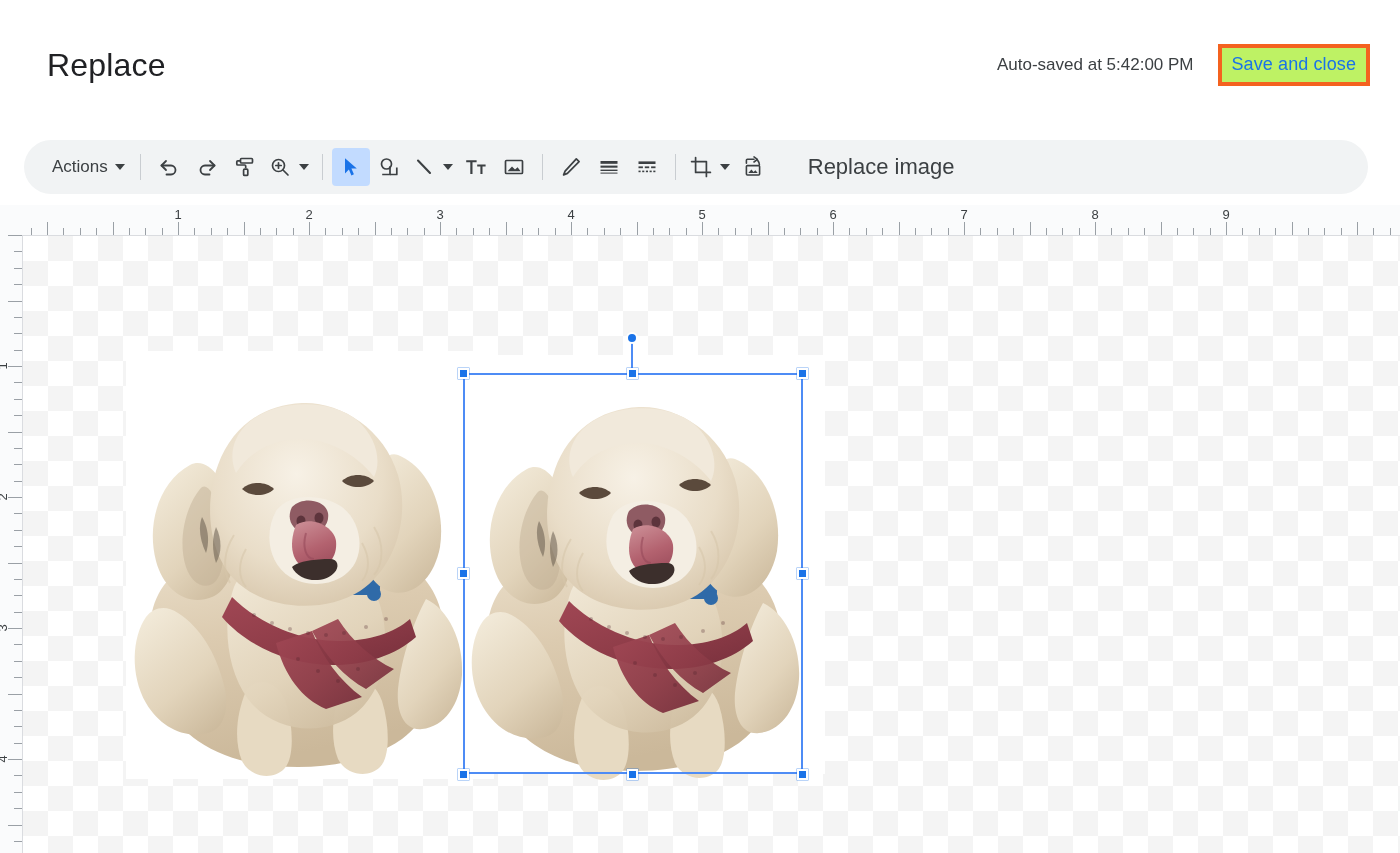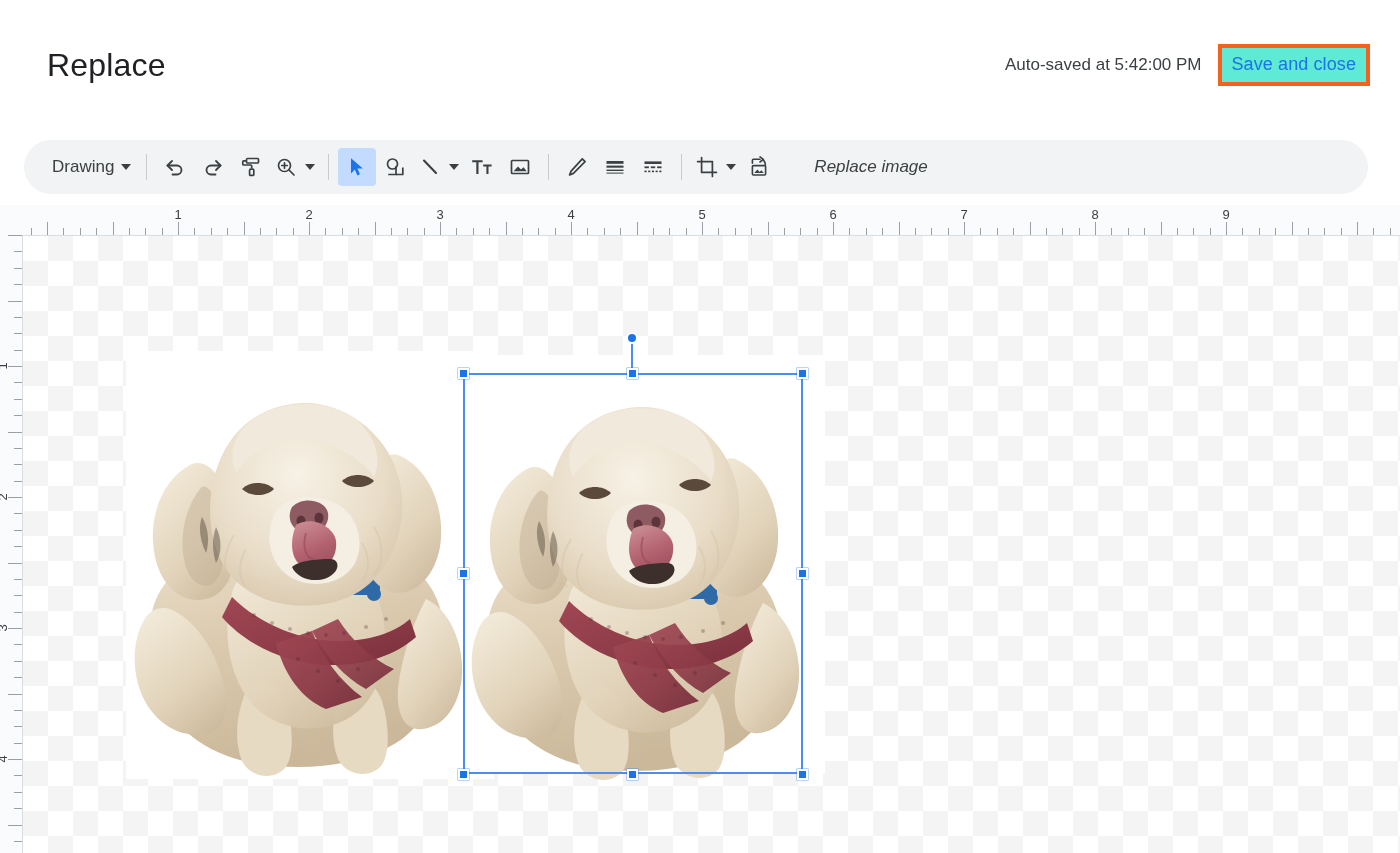--- a/index.html
+++ b/index.html
@@ -19,30 +19,30 @@
     position: absolute; left: 0; top: 0; width: 1400px; height: 122px;
     background: #ffffff;
   }
   .doc-title {
     position: absolute; left: 47px; top: 44px;
     font-size: 32px; font-weight: 400; color: #202124;
     letter-spacing: .2px; line-height: 42px;
   }
   .header-right {
     position: absolute; right: 30px; top: 44px;
-    display: flex; align-items: center; gap: 0px;
+    display: flex; align-items: center; gap: 8px;
   }
   .autosave {
     font-size: 17px; color: #3c4043; line-height: 22px;
     padding-right: 16px; white-space: nowrap;
   }
   .save-close-wrap {
     border: 4px solid #f4621f;
     padding: 6px 10px 7px 10px;
-    background: #5eead4;
+    background: #bef264;
     display: flex; align-items: center;
   }
   .save-close {
     font-size: 18px; color: #1a73e8; font-weight: 500;
     white-space: nowrap; cursor: pointer; letter-spacing: .1px;
   }
 
   
   .toolbar {
     position: absolute; left: 24px; top: 140px;
@@ -66,24 +66,23 @@
   .caret {
     width: 0; height: 0; border-left: 5px solid transparent;
     border-right: 5px solid transparent; border-top: 6px solid #3c4043;
     display: inline-block;
   }
   .tb-sep {
     width: 1px; height: 26px; background: #c9cdd1; margin: 0 9px;
     flex: 0 0 1px;
   }
   .tb-label {
-    font-size: 17px; color: #3c4043; padding: 0 14px; height: 38px;
+    font-size: 22px; color: #3c4043; padding: 0 14px; height: 38px;
     display: flex; align-items: center; border-radius: 4px; cursor: pointer;
     margin-left: 22px;
-    font-style: italic;
   }
   .mini-caret {
     width: 0; height: 0; border-left: 5px solid transparent;
     border-right: 5px solid transparent; border-top: 6px solid #3c4043;
     margin-left: 7px;
   }
   svg { display: block; }
 
   
   .ruler-corner {
@@ -171,21 +170,21 @@
       <div class="autosave">Auto-saved at 5:42:00 PM</div>
       <div class="save-close-wrap">
         <div class="save-close">Save and close</div>
       </div>
     </div>
   </div>
 
   <div class="toolbar">
 
     <div class="tb-actions">
-      <span>Drawing</span>
+      <span>Actions</span>
       <span class="caret"></span>
     </div>
 
     <div class="tb-sep"></div>
 
     <div class="tb-btn">
       <span>
         <svg width="24" height="24" viewBox="0 0 24 24" fill="none" stroke="currentColor" stroke-width="1.8" stroke-linecap="round" stroke-linejoin="round">
           <path d="M9 6 L4.5 10.5 L9 15"></path>
           <path d="M4.5 10.5 H14 a4.5 4.5 0 0 1 0 9 H9.5"></path>

